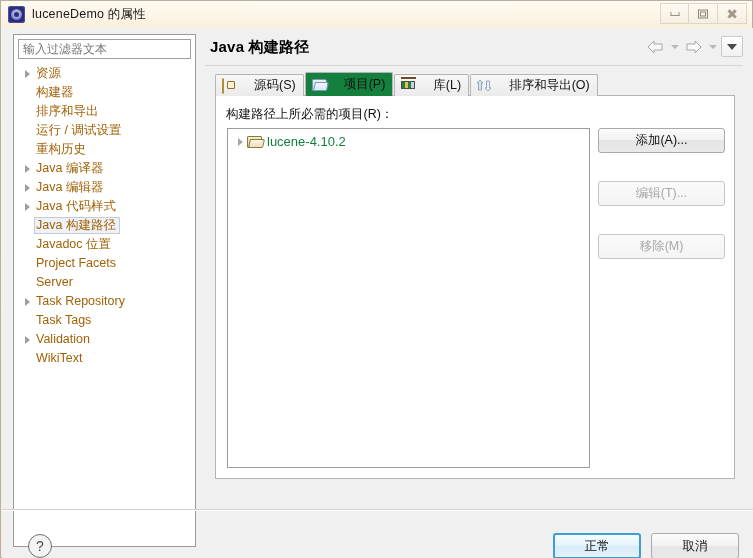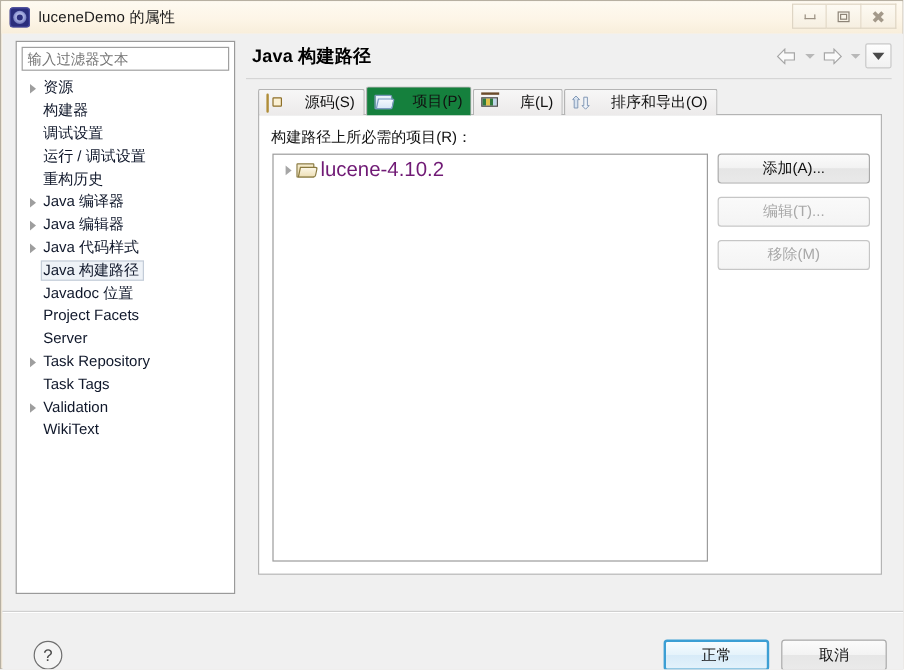--- a/index.html
+++ b/index.html
@@ -135,21 +135,21 @@
     background: #f0f0f0;
     box-sizing: border-box;
   }
 
   
   .sidebar {
     position: absolute;
     left: 11px;
     top: 6px;
     width: 183px;
-    height: 461px;
+    height: 513px;
     background: #ffffff;
     border: 1px solid #9a9a9a;
     box-sizing: border-box;
   }
   .filter-wrap {
     padding: 4px 4px 0 4px;
   }
   .filter-input {
     width: 100%;
     height: 20px;
@@ -183,21 +183,21 @@
   }
   .tw-arrow.has::before {
     content: "";
     width: 0; height: 0;
     border-left: 5px solid #9e9e9e;
     border-top: 4px solid transparent;
     border-bottom: 4px solid transparent;
   }
   .tree-label {
     font-size: 12.5px;
-    color: #0f172a;
+    color: #a16207;
     padding: 1px 4px 1px 2px;
     line-height: 15px;
   }
   .tree-item.selected .tree-label {
     background: #eef2f7;
     border: 1px solid #c3ccd8;
     padding: 0px 3px 0px 1px;
   }
 
   
@@ -447,43 +447,43 @@
     content: "";
     position: absolute;
     left: 2px; top: 4px;
     width: 13px; height: 7px;
     border: 1px solid #8a7a3f;
     border-radius: 0 2px 2px 0;
     background: linear-gradient(to bottom, #fbf6e6, #eee0b8);
     transform: skewX(-12deg);
   }
   .list-label {
-    font-size: 17px;
-    color: #701a75;
+    font-size: 13px;
+    color: #15803d;
     white-space: nowrap;
   }
 
   
   .side-btns {
     position: absolute;
     left: 382px;
     top: 32px;
     width: 127px;
   }
   .btn {
     width: 100%;
     height: 25px;
     box-sizing: border-box;
     border: 1px solid #a9a9a9;
     border-radius: 3px;
     background: linear-gradient(to bottom, #fbfbfb 0%, #f2f2f2 48%, #e5e5e5 50%, #e9e9e9 100%);
     font-family: "Liberation Sans", "DejaVu Sans", sans-serif;
     font-size: 12.5px;
     color: #111;
-    margin-bottom: 11px;
+    margin-bottom: 28px;
     cursor: default;
     display: flex;
     align-items: center;
     justify-content: center;
   }
   .btn.disabled {
     color: #a8a8a8;
     border-color: #c6c6c6;
     background: linear-gradient(to bottom, #fafafa 0%, #f4f4f4 100%);
   }
@@ -574,21 +574,21 @@
           <div class="tree-item">
             <span class="tw-arrow has"></span>
             <span class="tree-label">资源</span>
           </div>
           <div class="tree-item">
             <span class="tw-arrow"></span>
             <span class="tree-label">构建器</span>
           </div>
           <div class="tree-item">
             <span class="tw-arrow"></span>
-            <span class="tree-label">调试设置</span>
+            <span class="tree-label">排序和导出</span>
           </div>
           <div class="tree-item">
             <span class="tw-arrow"></span>
             <span class="tree-label">运行 / 调试设置</span>
           </div>
           <div class="tree-item">
             <span class="tw-arrow"></span>
             <span class="tree-label">重构历史</span>
           </div>
           <div class="tree-item">

